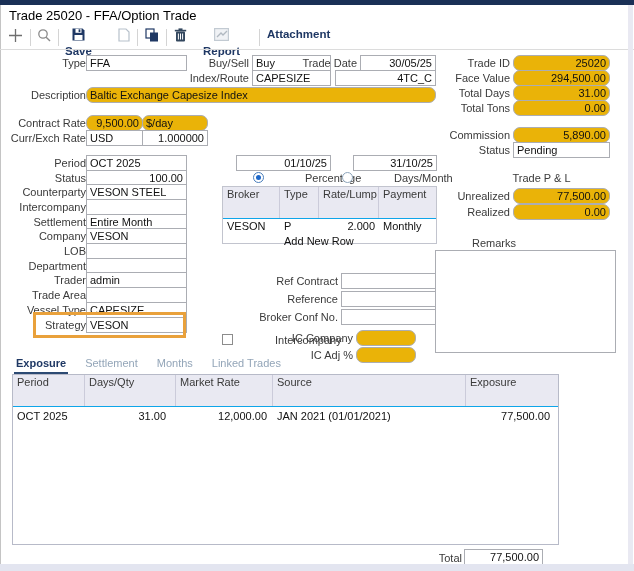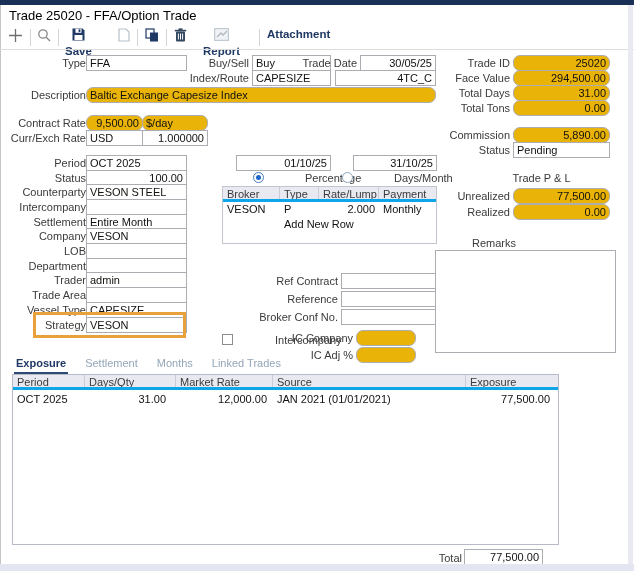--- a/index.html
+++ b/index.html
@@ -20,21 +20,21 @@
   .tbtxt { font-weight:bold; color:#1F3864; font-size:11.5px; }
   .lbl { position:absolute; height:13px; line-height:13px; text-align:right; color:#3A3A3A; white-space:nowrap; }
   .llbl { text-align:left;padding-left:37px; }
   .inp {
     position:absolute; height:16px; line-height:14px; border:1px solid #ABADB3;
     background:#fff; padding:0 3px; white-space:nowrap; overflow:hidden; font-size:11px; color:#111;
   }
   .ro { background:#eab308;border-radius:7px; }
   .num { text-align:right; }
   .grid { position:absolute; border:1px solid #C2C4CE; background:#fff; }
-  .ghead { display:flex; background:#E9E9F2; border-bottom:3px solid #0ea5e9; height:15px; }
+  .ghead { display:flex; background:#E9E9F2; border-bottom:1px solid #0ea5e9; height:32px; }
   .ghead .gc { border-right:1px solid #CBCBDA; padding:1px 4px; color:#3A3A3A; white-space:nowrap; overflow:hidden; }
   .ghead .gc:last-child { border-right:none; }
   .grow { display:flex; height:15px; }
   .grow .gc { padding:1px 4px; white-space:nowrap; overflow:hidden; color:#111; }
   .gc.num { text-align:right; }
   .link { color:#2663B0; }
   .radio { position:absolute; width:11px; height:11px; border:1px solid #8DA5BC; border-radius:50%; background:#fff; }
   .radio.on { border-color:#4A7EBB; }
   .radio.on::after { content:""; position:absolute; left:2px; top:2px; width:5px; height:5px; border-radius:50%; background:#1C67C9; }
   .checkbox { position:absolute; width:11px; height:11px; border:1px solid #8C8C8C; background:#fff; }

